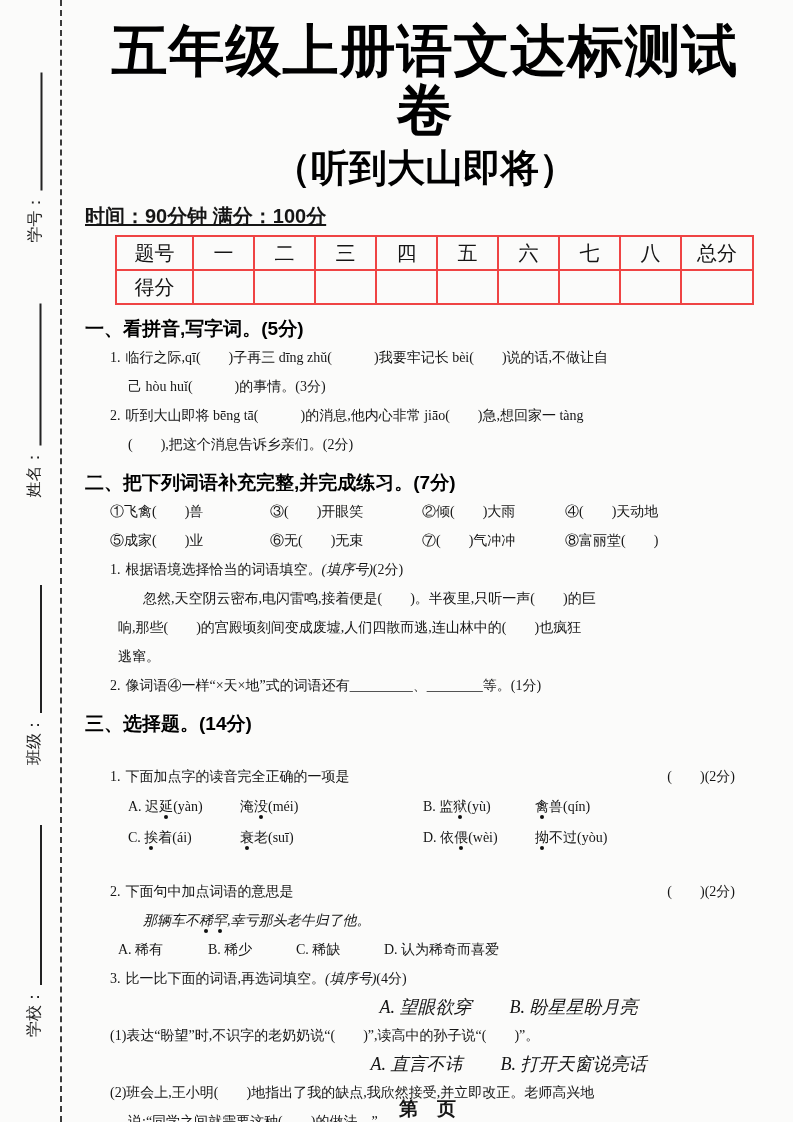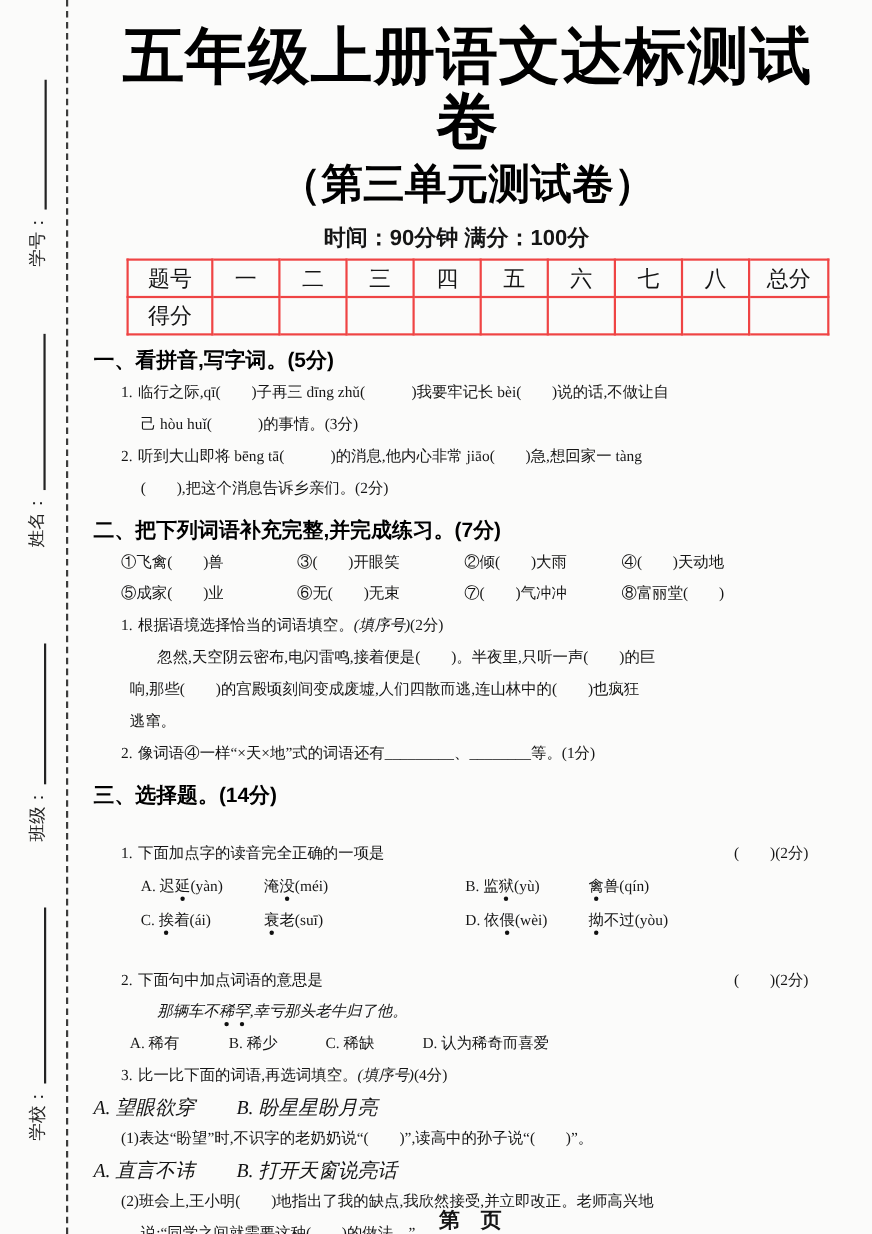--- a/index.html
+++ b/index.html
@@ -17,40 +17,40 @@
   .sfield .slabel{margin-right:4px;}
   .sline{display:inline-block;border-bottom:2px solid #232323;height:14px;}
   .sf1{width:185px;top:137px;left:-58px;}  .sf1 .sline{width:118px;}
   .sf2{width:215px;top:377px;left:-74px;}  .sf2 .sline{width:142px;}
   .sf3{width:200px;top:652px;left:-66px;}  .sf3 .sline{width:128px;}
   .sf4{width:240px;top:904px;left:-86px;}  .sf4 .sline{width:160px;}
   
   .main{position:absolute;left:62px;top:0;width:731px;height:1122px;box-sizing:border-box;padding:22px 28px 0 23px;}
   h1.title{margin:0;text-align:center;font-family:"Liberation Sans", sans-serif;font-weight:900;font-size:56px;line-height:1.05;letter-spacing:1px;color:#000;}
   h2.subtitle{margin:8px 0 14px;text-align:center;font-family:"Liberation Sans", sans-serif;font-weight:800;font-size:38px;line-height:1.1;color:#000;}
-  .info{font-family:"Liberation Sans", sans-serif;font-weight:700;font-size:20px;text-align:center;margin:0 20px 5px 0;}
+  .info{font-family:"Liberation Sans", sans-serif;font-weight:700;font-size:20px;text-align:left;margin:0 20px 5px 0;text-decoration:underline;}
   
   table.score{border-collapse:collapse;margin-left:30px;table-layout:fixed;}
   table.score td{border:2px solid #ef4444;height:32px;text-align:center;font-size:20px;padding:0;}
   td.c-first{width:75px;} td.c-num{width:59px;} td.c-total{width:70px;}
   
   .sec{margin-top:9px;}
   .sec-h{font-family:"Liberation Sans", sans-serif;font-weight:700;font-size:19px;line-height:29px;color:#000000;}
   .bl{font-size:14px;line-height:29px;}
   .q-item{margin-left:25px;}
   .q-cont{margin-left:43px;}
   .num{margin-right:5px;}
   .stem-row{display:flex;justify-content:space-between;padding-right:30px;margin-top:24px;}
   .words{display:grid;grid-template-columns:160px 152px 143px auto;margin-left:25px;}
   .para1{margin-left:58px;}
   .para2{margin-left:33px;}
   .opt4a{display:grid;grid-template-columns:112px 183px 112px auto;margin-left:43px;line-height:31px;}
   .opt4b{display:grid;grid-template-columns:90px 88px 88px auto;margin-left:33px;}
   .kai{font-style:italic;}
-  .kai-row{display:flex;gap:38px;font-size:18px;line-height:28px;}
+  .kai-row{display:flex;gap:38px;margin-left:167px;font-size:18px;line-height:28px;justify-content:center;}
   .em-dot{position:relative;}
   .em-dot::after{content:"";position:absolute;left:50%;bottom:-5px;width:4px;height:4px;border-radius:50%;background:#111;transform:translateX(-50%);}
   .footer{position:absolute;left:62px;width:731px;top:1068px;text-align:center;font-family:"Liberation Sans", sans-serif;font-weight:700;font-size:19px;margin-top:28px;}
 </style>
 </head>
 <body>
 
 <div class="page">
 
   <aside class="sidebar">
@@ -67,21 +67,21 @@
       <span class="sline"></span>
     </div>
     <div class="sfield sf4">
       <span class="slabel">学校：</span>
       <span class="sline"></span>
     </div>
   </aside>
 
   <main class="main">
     <h1 class="title">五年级上册语文达标测试卷</h1>
-    <h2 class="subtitle">（第三单元测试卷）</h2>
+    <h2 class="subtitle">（听到大山即将）</h2>
     <div class="info">时间：90分钟  满分：100分</div>
 
     <table class="score">
       <tbody>
           <tr>
         <td class="c-first">题号</td>
         <td class="c-num">一</td>
         <td class="c-num">二</td>
         <td class="c-num">三</td>
         <td class="c-num">四</td>

